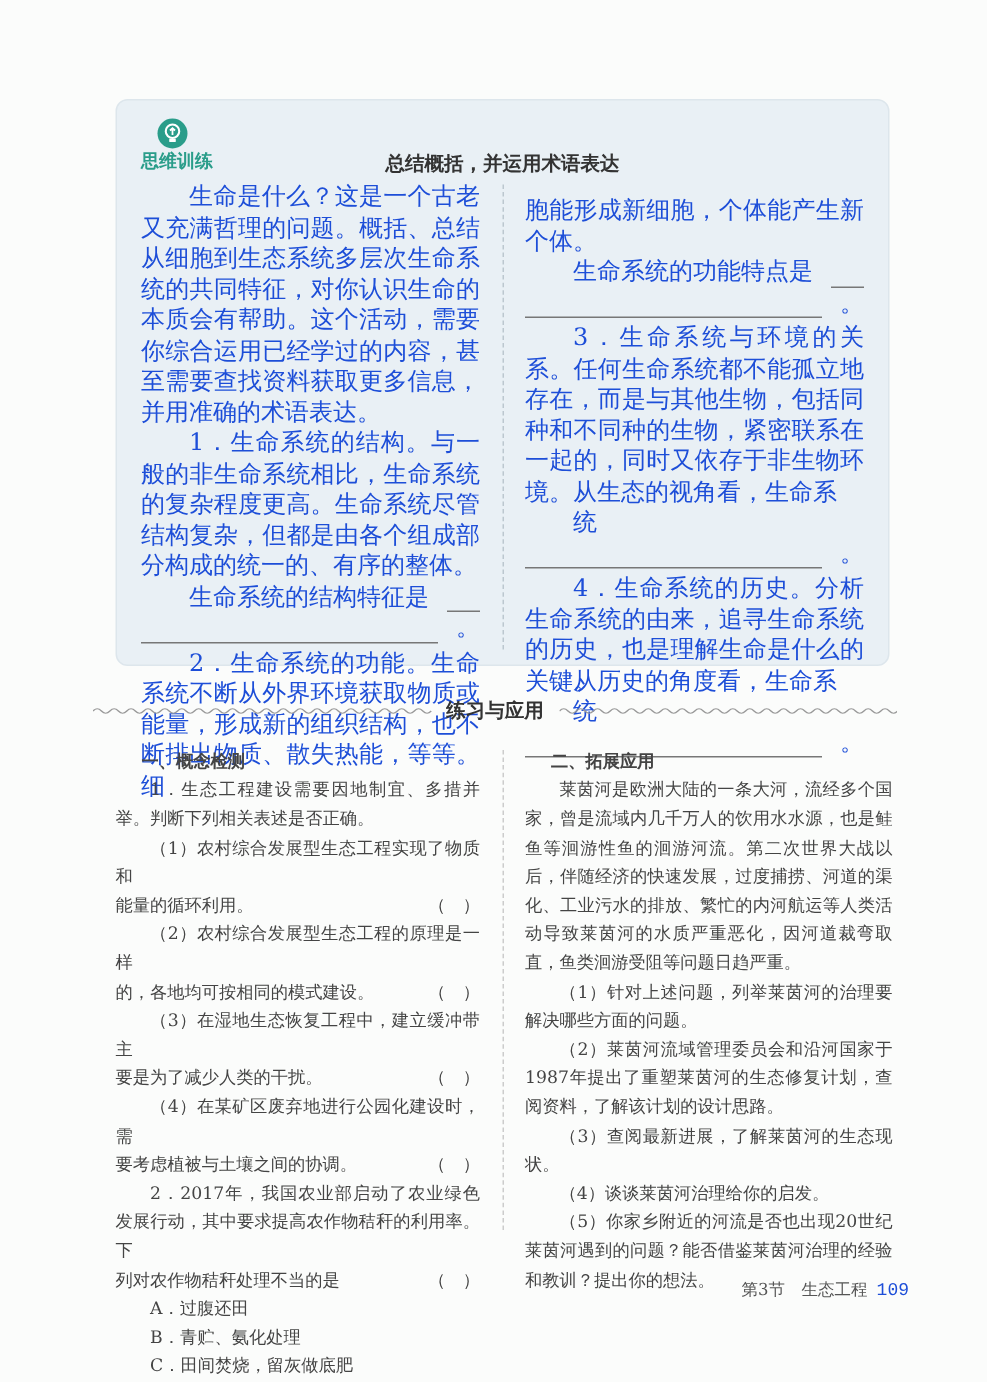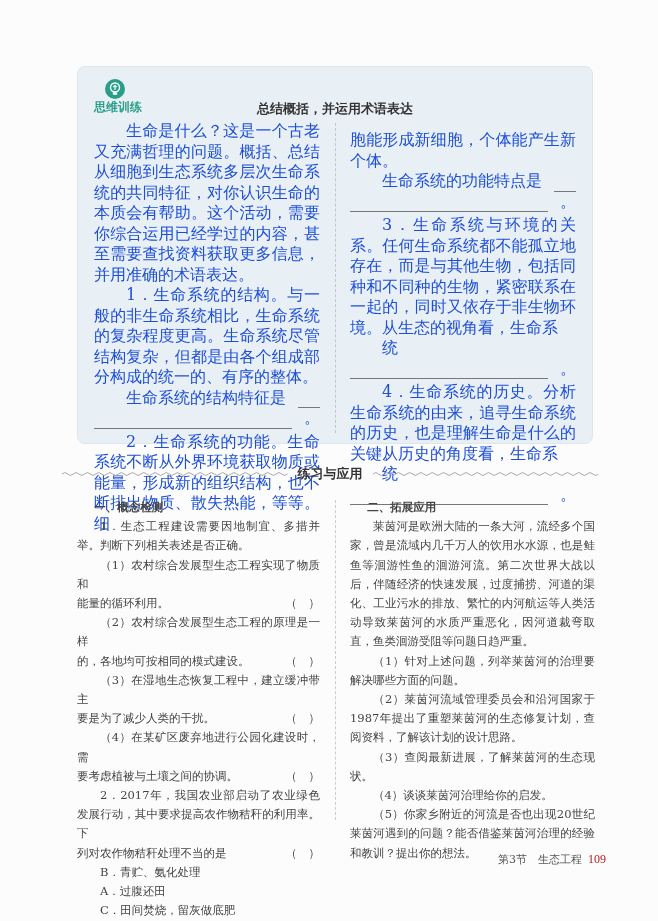--- a/index.html
+++ b/index.html
@@ -40,21 +40,21 @@
   .sec-title { font-family: "DejaVu Sans", sans-serif; font-size: 13px; font-weight: bold; color: #333; padding: 0 10px; }
   .ex-col { position: absolute; font-size: 11.5px; line-height: 19.2px; color: #444; }
   .ex-col p { margin: 0; text-align: justify; }
   .ex-left { left: 77px; top: 498px; width: 243px; }
   .ex-right { left: 350px; top: 498px; width: 245px; }
   .ex-div { position: absolute; left: 335px; top: 500px; height: 320px; border-left: 1px dashed #ccc; }
   .sub { font-family: "DejaVu Sans", sans-serif; font-weight: bold; font-size: 11.5px; padding-left: 1.5em; }
   .paren-row { display: flex; justify-content: space-between; }
   .opt { padding-left: 2em; }
   .footer { position: absolute; right: 52px; top: 852px; font-size: 11px; color: #555; }
-  .footer .pg { font-family: Liberation Serif, serif; font-size: 12px; color: #b91c1c; margin-left: 6px; }
+  .footer .pg { font-family: Liberation Mono, monospace; font-size: 12px; color: #1d4ed8; margin-left: 6px; }
 </style>
 </head>
 <body>
 
 <div class="box">
   <div class="box-header">
     <span class="bulb">
       <svg width="12" height="14" viewBox="0 0 12 14">
           <circle cx="6" cy="5.5" r="4.5" fill="none" stroke="#fff" stroke-width="1.4"></circle>
           <path d="M6 3.5 L6 8 M4.3 5 L6 3.5 L7.7 5" stroke="#fff" stroke-width="1.2" fill="none"></path>
@@ -144,22 +144,22 @@
   <p class="ind">（4）在某矿区废弃地进行公园化建设时，需</p>
   <div class="paren-row">
       <span>要考虑植被与土壤之间的协调。</span>
       <span>（　）</span>
     </div>
   <p class="ind">2．2017年，我国农业部启动了农业绿色发展行动，其中要求提高农作物秸秆的利用率。下</p>
   <div class="paren-row">
       <span>列对农作物秸秆处理不当的是</span>
       <span>（　）</span>
     </div>
+  <p class="opt">A．过腹还田</p>
   <p class="opt">B．青贮、氨化处理</p>
-  <p class="opt">A．过腹还田</p>
   <p class="opt">C．田间焚烧，留灰做底肥</p>
   <p class="opt">D．利用作物秸秆培养蚯蚓</p>
 </div>
 
 <div class="ex-col ex-right">
   <div class="sub">二、拓展应用</div>
   <p class="ind">莱茵河是欧洲大陆的一条大河，流经多个国家，曾是流域内几千万人的饮用水水源，也是鲑鱼等洄游性鱼的洄游河流。第二次世界大战以后，伴随经济的快速发展，过度捕捞、河道的渠化、工业污水的排放、繁忙的内河航运等人类活动导致莱茵河的水质严重恶化，因河道裁弯取直，鱼类洄游受阻等问题日趋严重。</p>
   <p class="ind">（1）针对上述问题，列举莱茵河的治理要解决哪些方面的问题。</p>
   <p class="ind">（2）莱茵河流域管理委员会和沿河国家于1987年提出了重塑莱茵河的生态修复计划，查阅资料，了解该计划的设计思路。</p>
   <p class="ind">（3）查阅最新进展，了解莱茵河的生态现状。</p>

